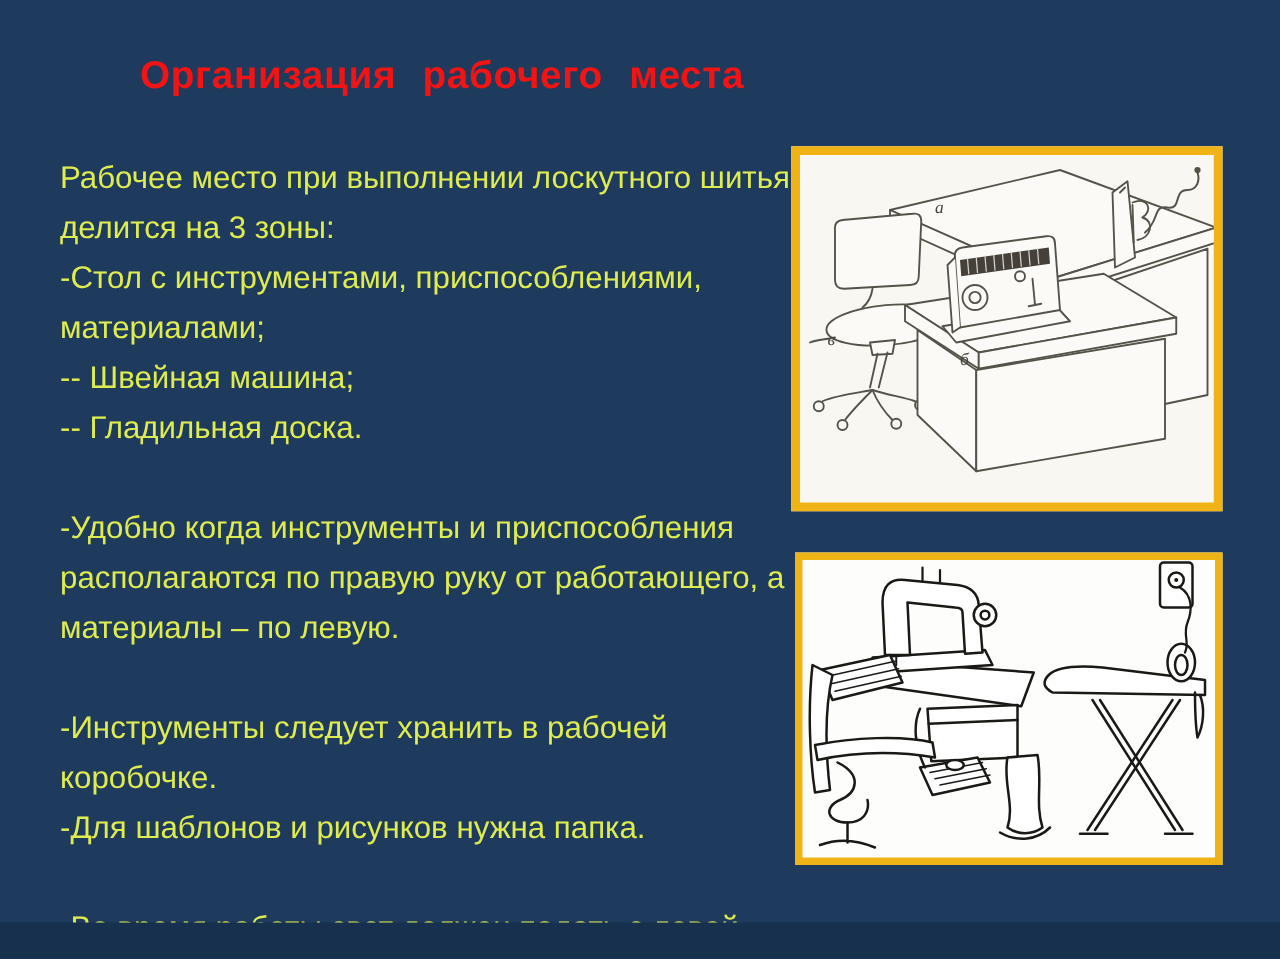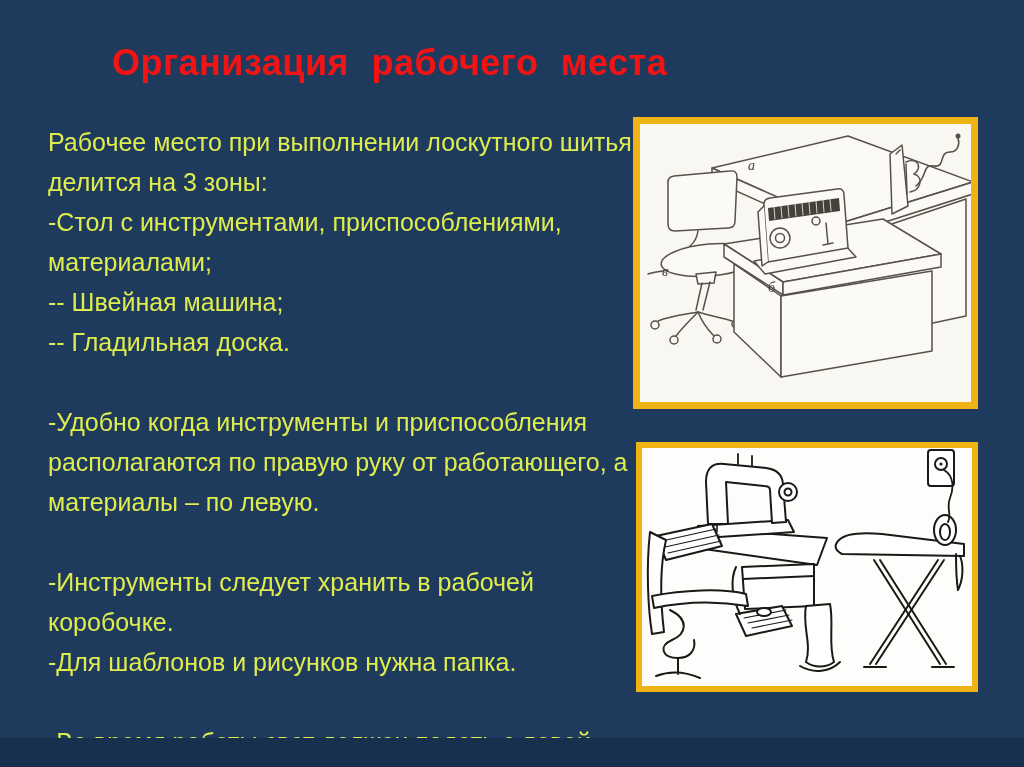--- a/index.html
+++ b/index.html
@@ -8,21 +8,21 @@
     background: #1e3a5d;
     position: relative;
     overflow: hidden;
     font-family: "Liberation Sans", sans-serif;
   }
   .slide { position: absolute; inset: 0; }
   .title {
     position: absolute;
     left: 112px; top: 42px;
     margin: 0;
-    font-size: 36px;
+    font-size: 31px;
     font-weight: bold;
     color: #f21414;
     letter-spacing: 0.5px;
     word-spacing: 12px;
     white-space: nowrap;
   }
   .body-text {
     position: absolute;
     left: 48px; top: 122px;
     width: 585px;

